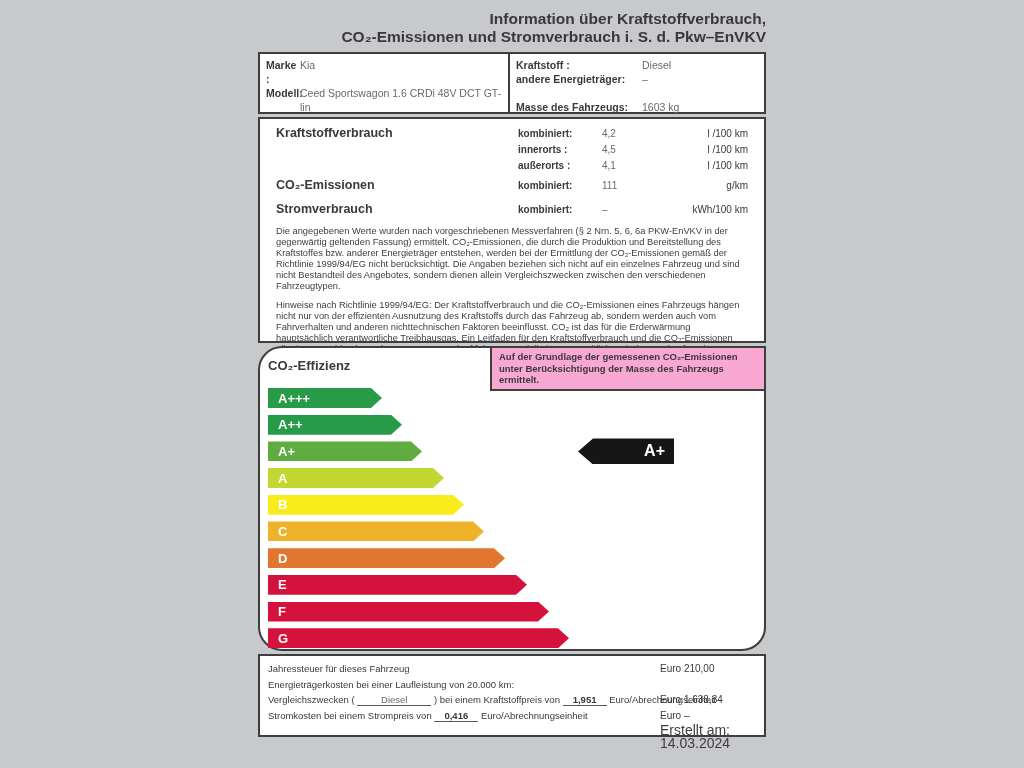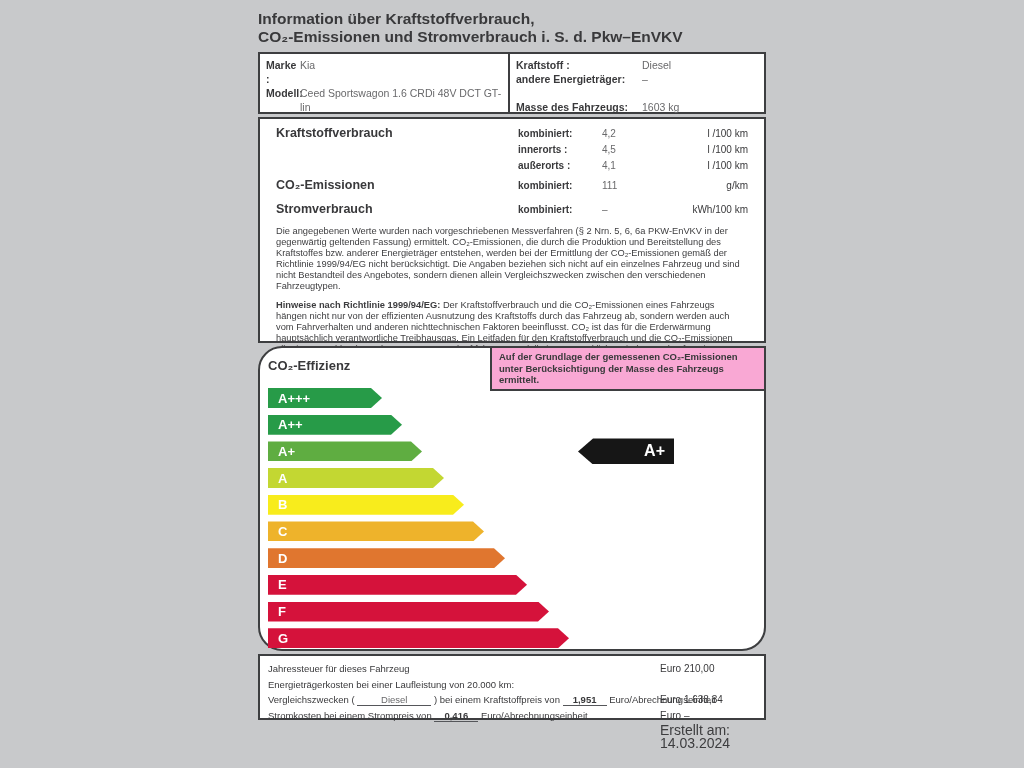--- a/index.html
+++ b/index.html
@@ -6,21 +6,21 @@
   body{
     width:1024px;height:768px;
     background:#c8c9cb;
     font-family:"Liberation Sans", sans-serif;
     color:#39393b;
     position:relative;
     overflow:hidden;
   }
   .page{width:508px;margin:0 auto;padding-top:10px;}
   .title{
-    text-align:left;font-weight:bold;font-size:15.5px;line-height:18px;
+    text-align:right;font-weight:bold;font-size:15.5px;line-height:18px;
     color:#39393b;margin-bottom:6px;
   }
   .box{
     background:#ffffff;border:2px solid #3d3e40;margin-bottom:3px;
     box-sizing:border-box;position:relative;
   }
   
   .box1{display:flex;height:62px;}
   .cell{padding:4px 6px;box-sizing:border-box;font-size:10.5px;line-height:14px;}
   .cell-left{width:248px;}
@@ -34,21 +34,21 @@
   
   .box2{height:226px;padding:6px 16px;}
   .crow{display:flex;align-items:baseline;line-height:16px;}
   .crow .c1{width:242px;font-weight:bold;font-size:12.5px;flex:none;}
   .crow .c2{width:84px;font-weight:bold;font-size:10px;flex:none;}
   .crow .c3{width:56px;font-size:10px;color:#69696b;flex:none;}
   .crow .c4{flex:1;font-size:10px;text-align:right;}
   .mt2{margin-top:3px;}
   .mt6{margin-top:7px;}
   .para{font-size:9.3px;line-height:11px;color:#3d3d3f;margin-top:8px;text-align:left;}
-  .para b{font-weight:bold;text-align:center;}
+  .para b{font-weight:normal;text-align:center;}
   
   .box3{height:305px;border-radius:24px;}
   .eff-header{font-weight:bold;font-size:13px;padding:10px 8px;}
   .eff-note{
     position:absolute;top:-2px;right:-2px;left:230px;
     border:2px solid #3d3e40;
     padding:3px 7px;font-weight:bold;font-size:9.5px;line-height:11.5px;
     background:#f9a8d4;
   }
   .eff-scale{position:absolute;left:8px;top:40px;right:8px;}
@@ -60,21 +60,21 @@
   .eff-bar-label{
     color:#ffffff;font-weight:bold;font-size:13px;padding-left:10px;
   }
   .rating-arrow{
     position:absolute;left:318px;width:96px;height:26px;
     background:#161616;display:flex;align-items:center;justify-content:flex-end;
     clip-path:polygon(0 50%, 15px 0, 100% 0, 100% 100%, 15px 100%);
   }
   .rating-label{color:#ffffff;font-weight:bold;font-size:16px;padding-right:9px;}
   
-  .box4{height:66px;padding:6px 8px;font-size:9.5px;}
+  .box4{height:83px;padding:6px 8px;font-size:9.5px;}
   .cost-row{position:relative;height:15.5px;line-height:13px;}
   .cost-val{position:absolute;left:392px;top:0;font-weight:normal;font-size:10px;}
   .blank{
     display:inline-block;text-align:center;
     border-bottom:1px solid #55565a;line-height:11px;
   }
   .blank.fuel-type{min-width:74px;color:#69696b;}
   .blank.num{min-width:44px;font-weight:bold;}
   .created{position:absolute;left:392px;top:0;font-size:14px;color:#3d3d3f;}
 </style>

